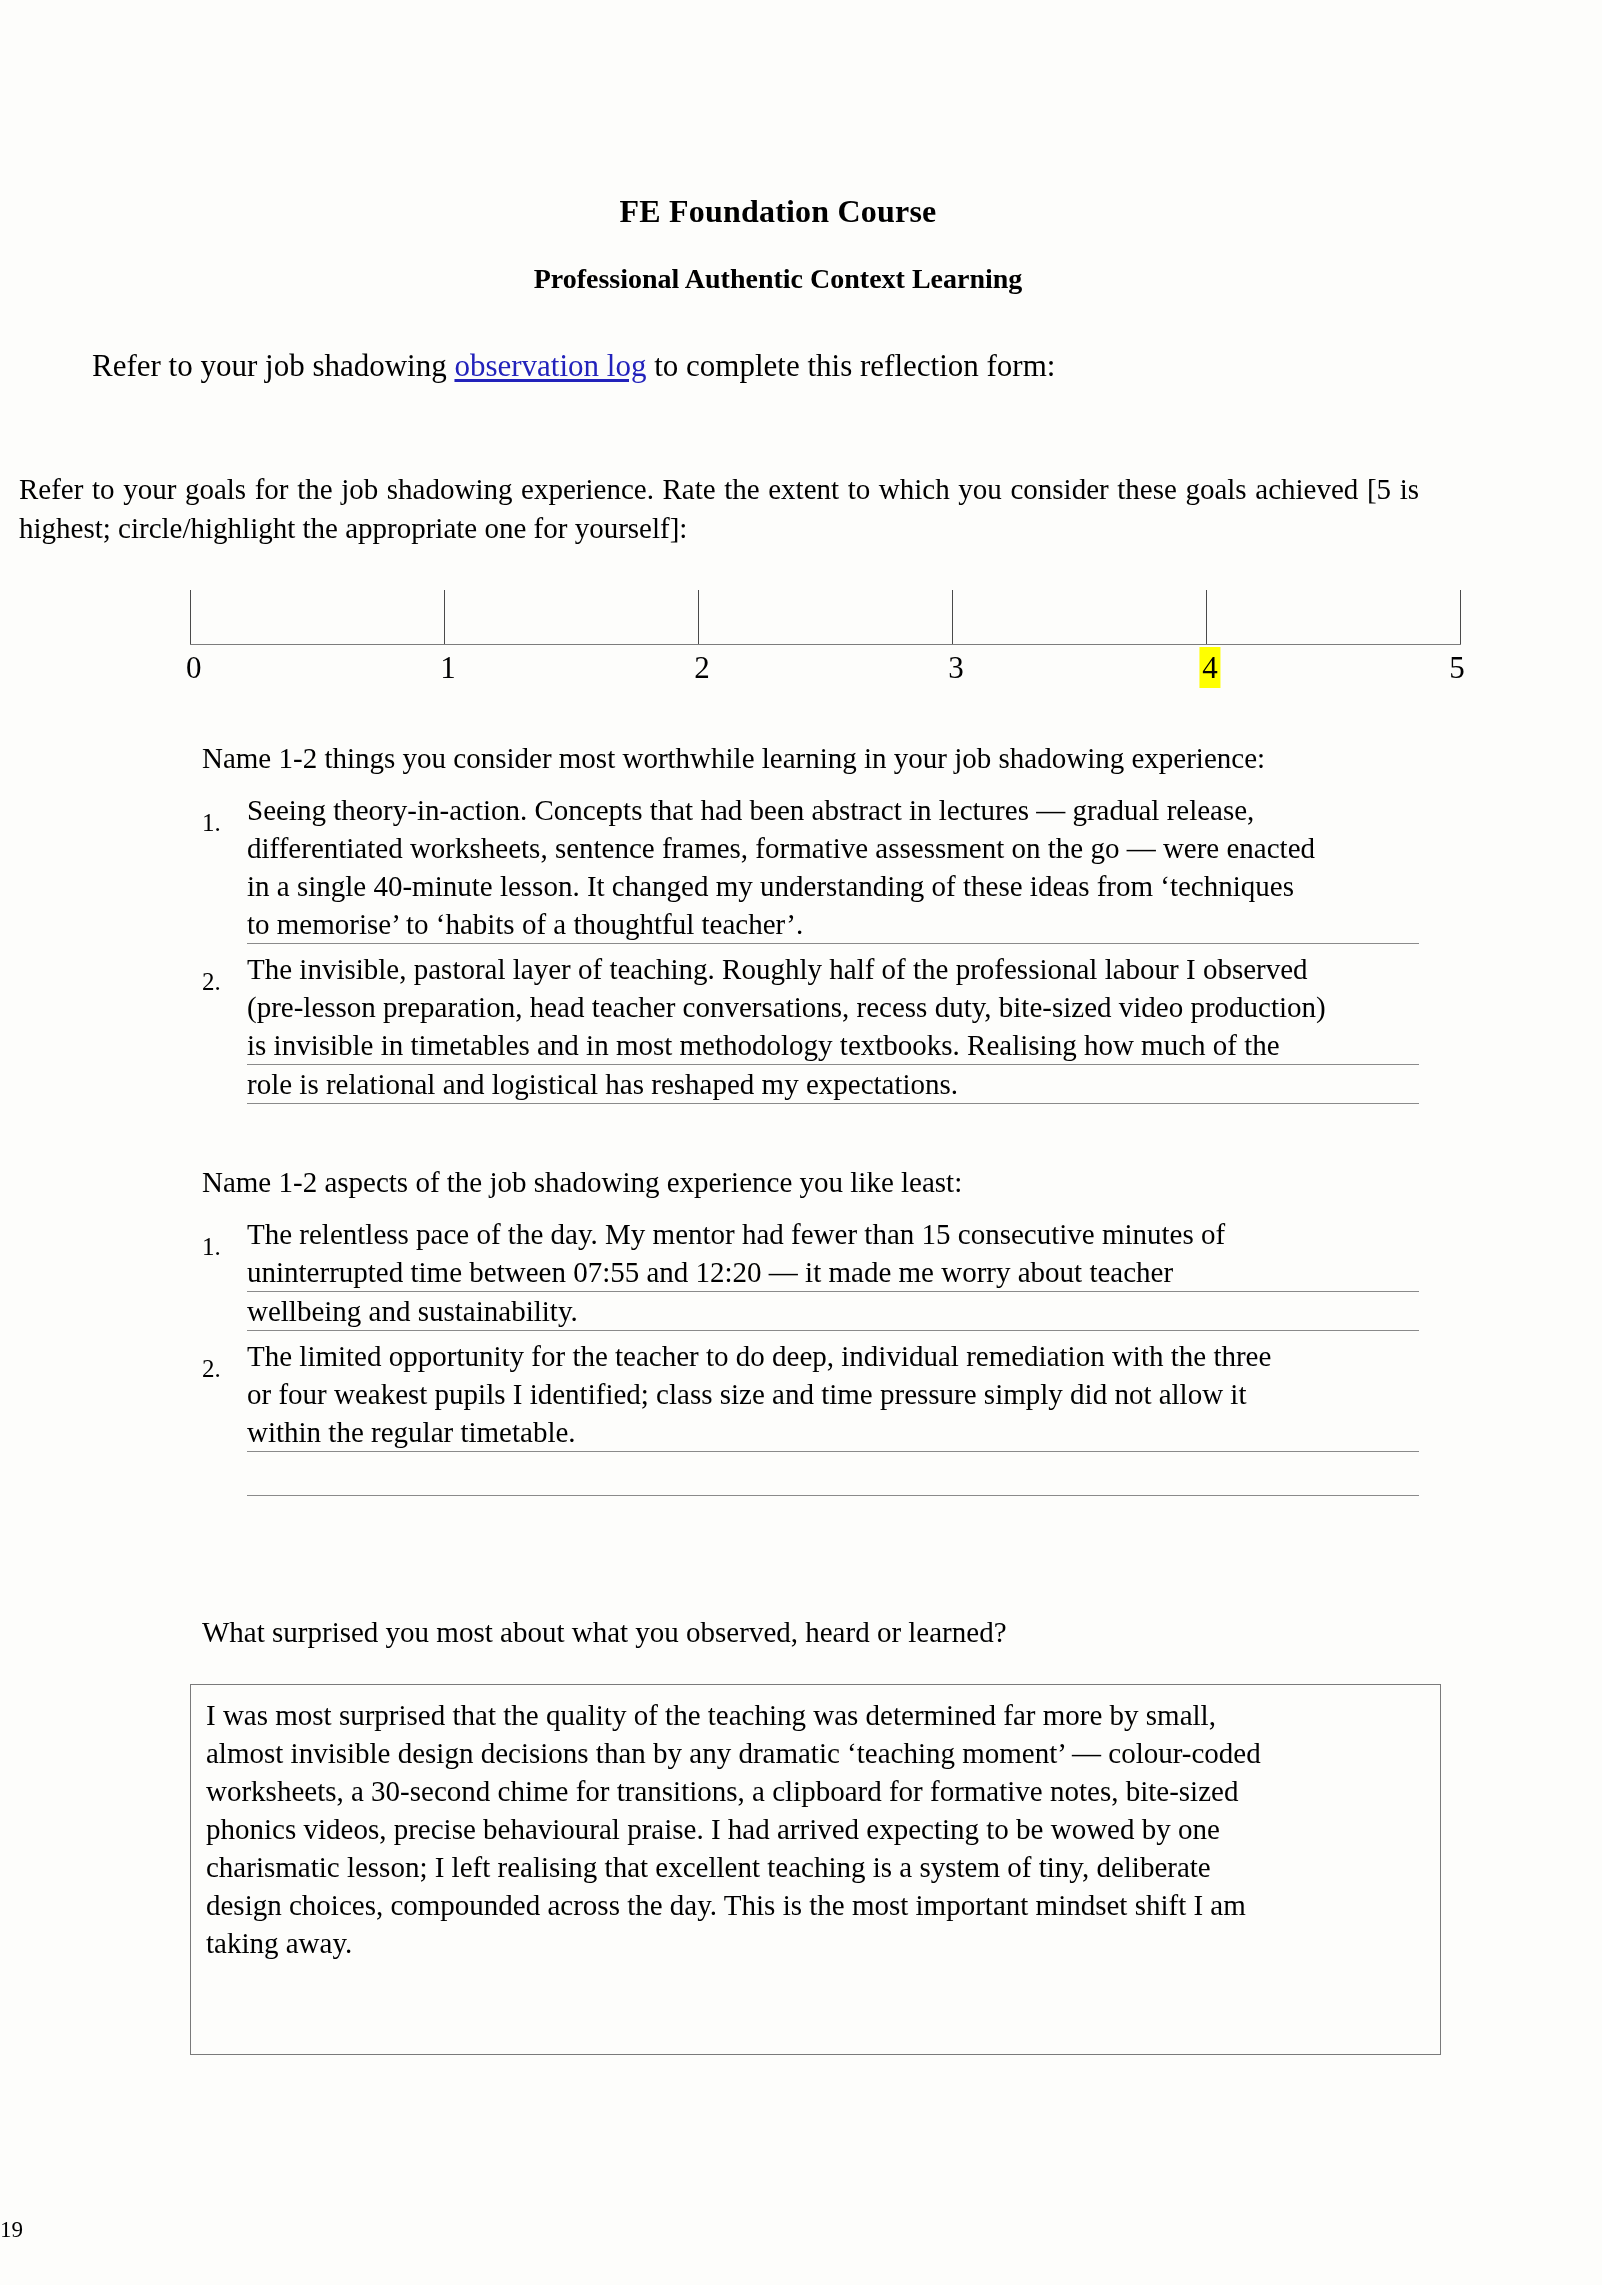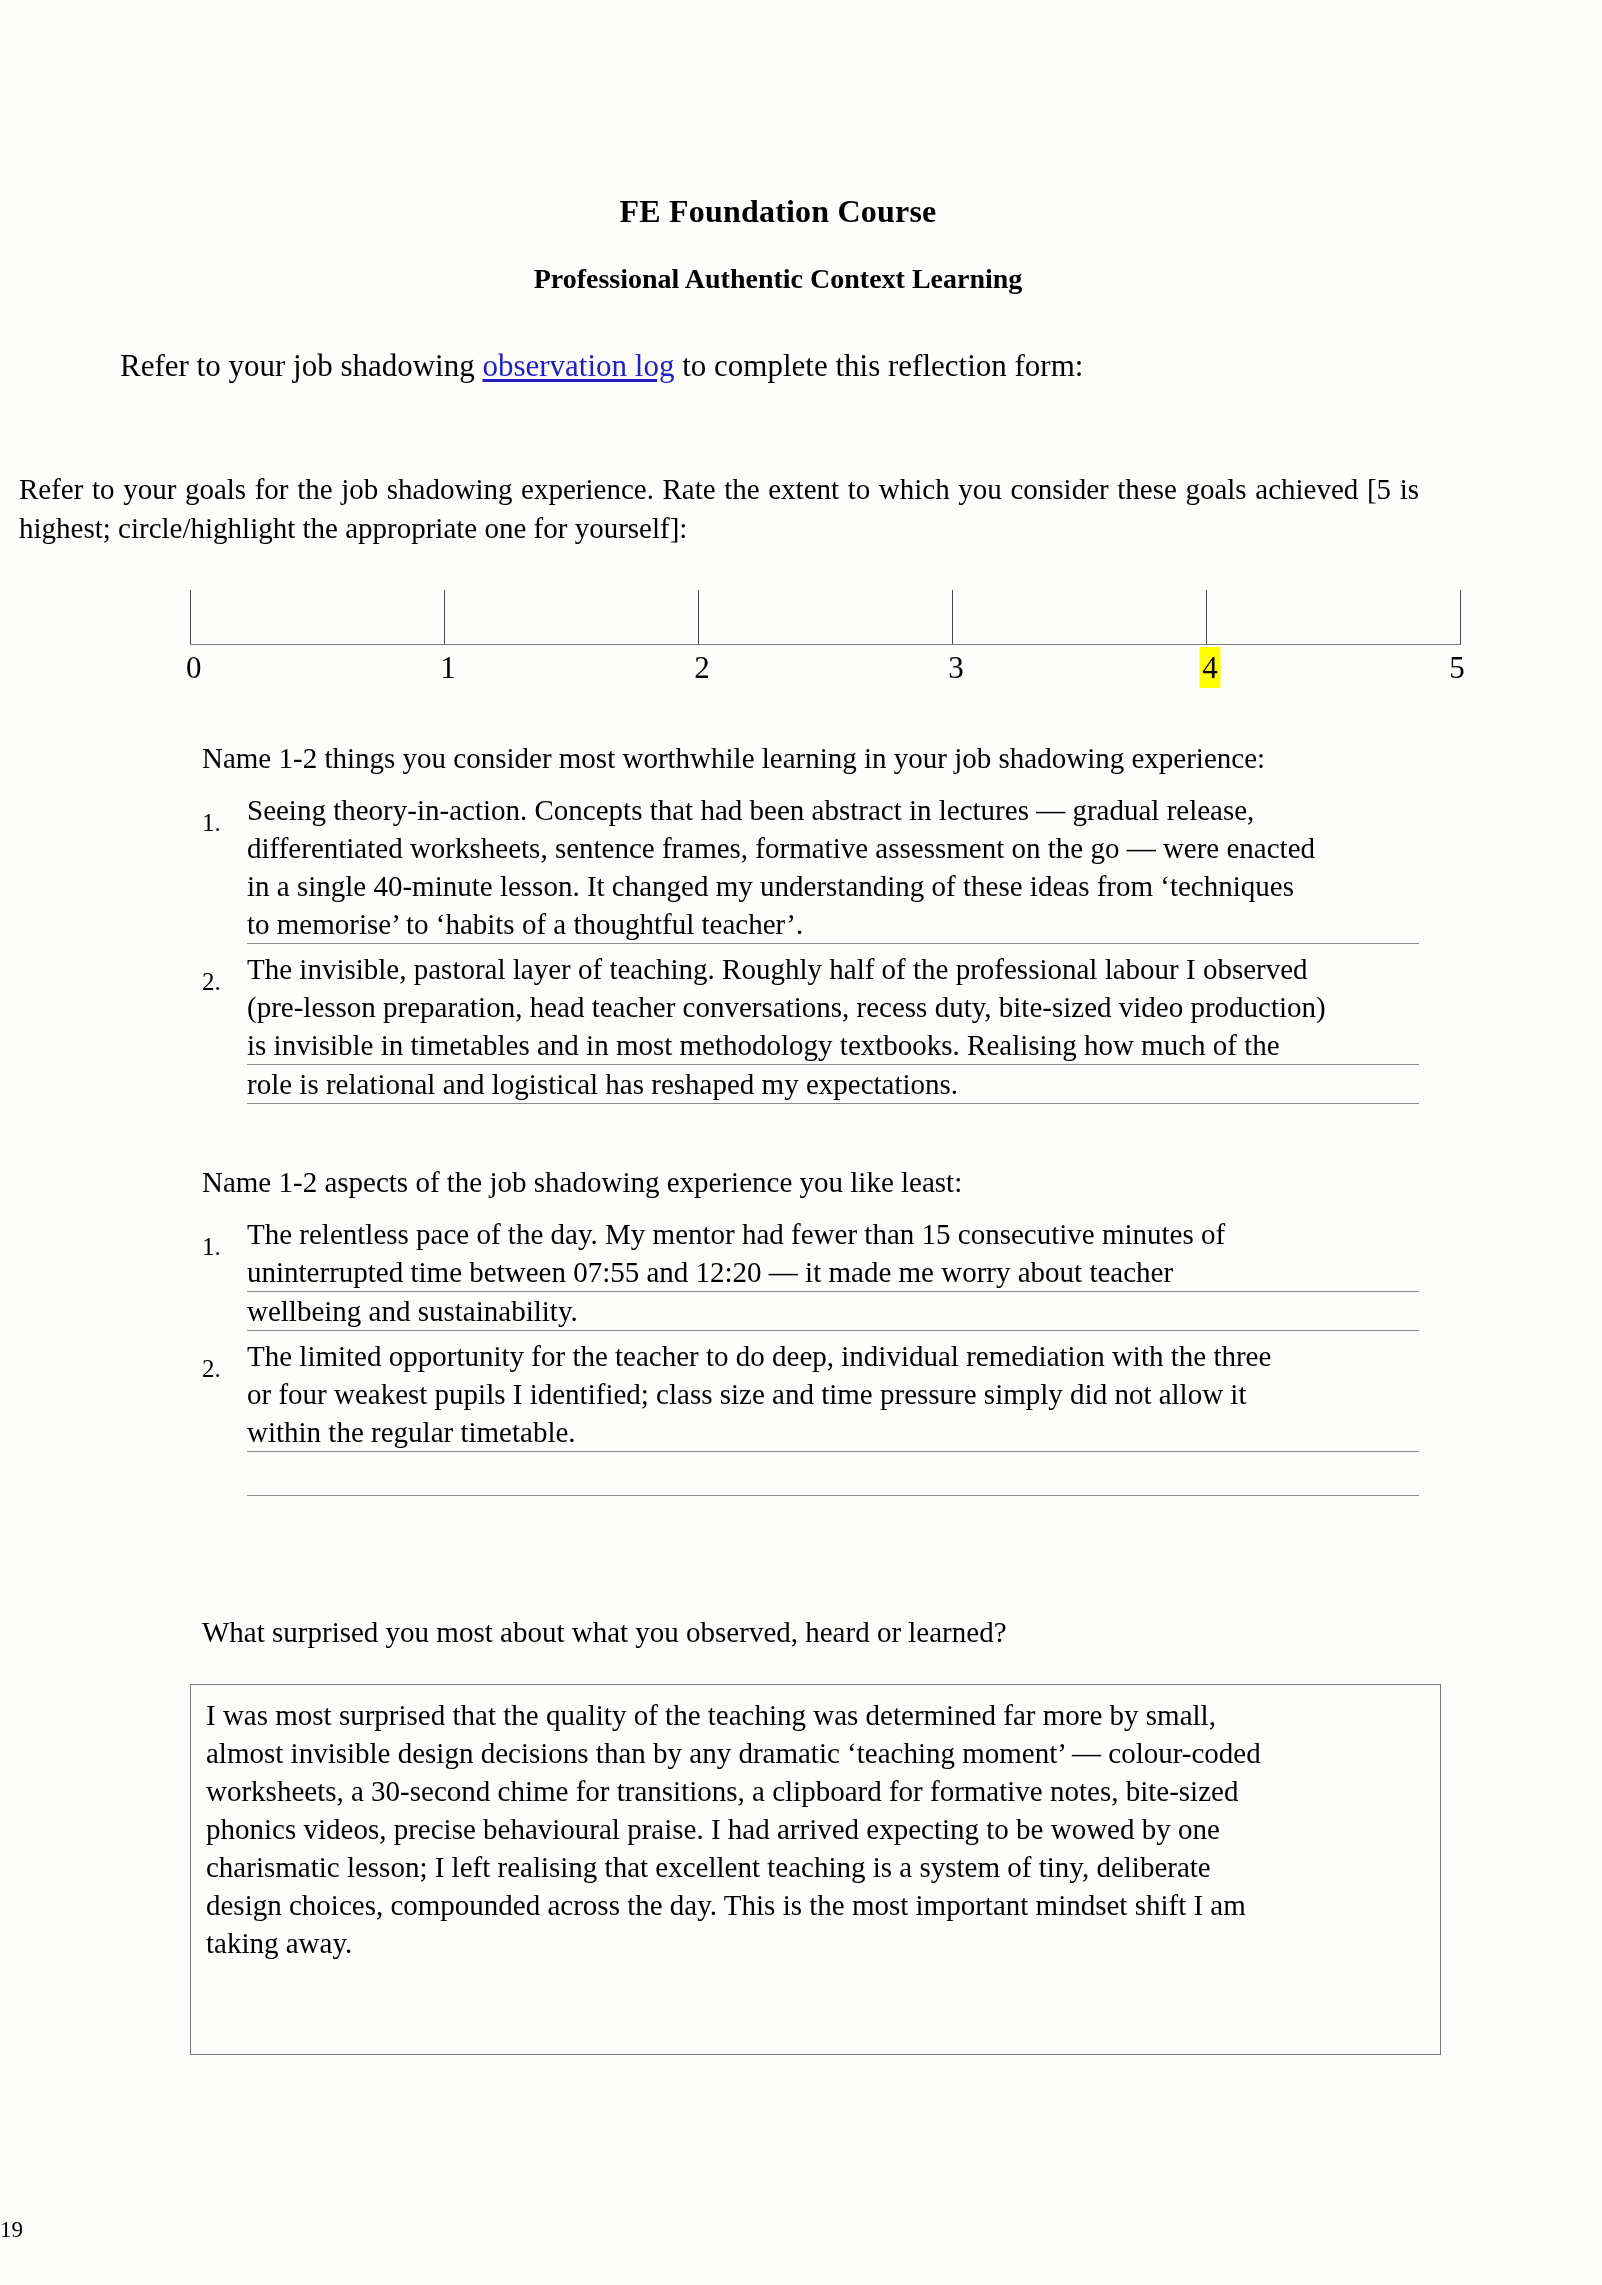--- a/index.html
+++ b/index.html
@@ -42,21 +42,21 @@
     margin: 0;
     line-height: 46px;
     padding-top: 26px;
   }
 
   
   .intro {
     font-size: 31px;
     margin: 0;
     padding-top: 46px;
-    padding-left: 120px;
+    padding-left: 92px;
   }
   a.doclink {
     color: #2222bb;
     text-decoration: underline;
     text-underline-offset: 2.8px;
   }
 
   
   .prompt {
     font-size: 29px;

